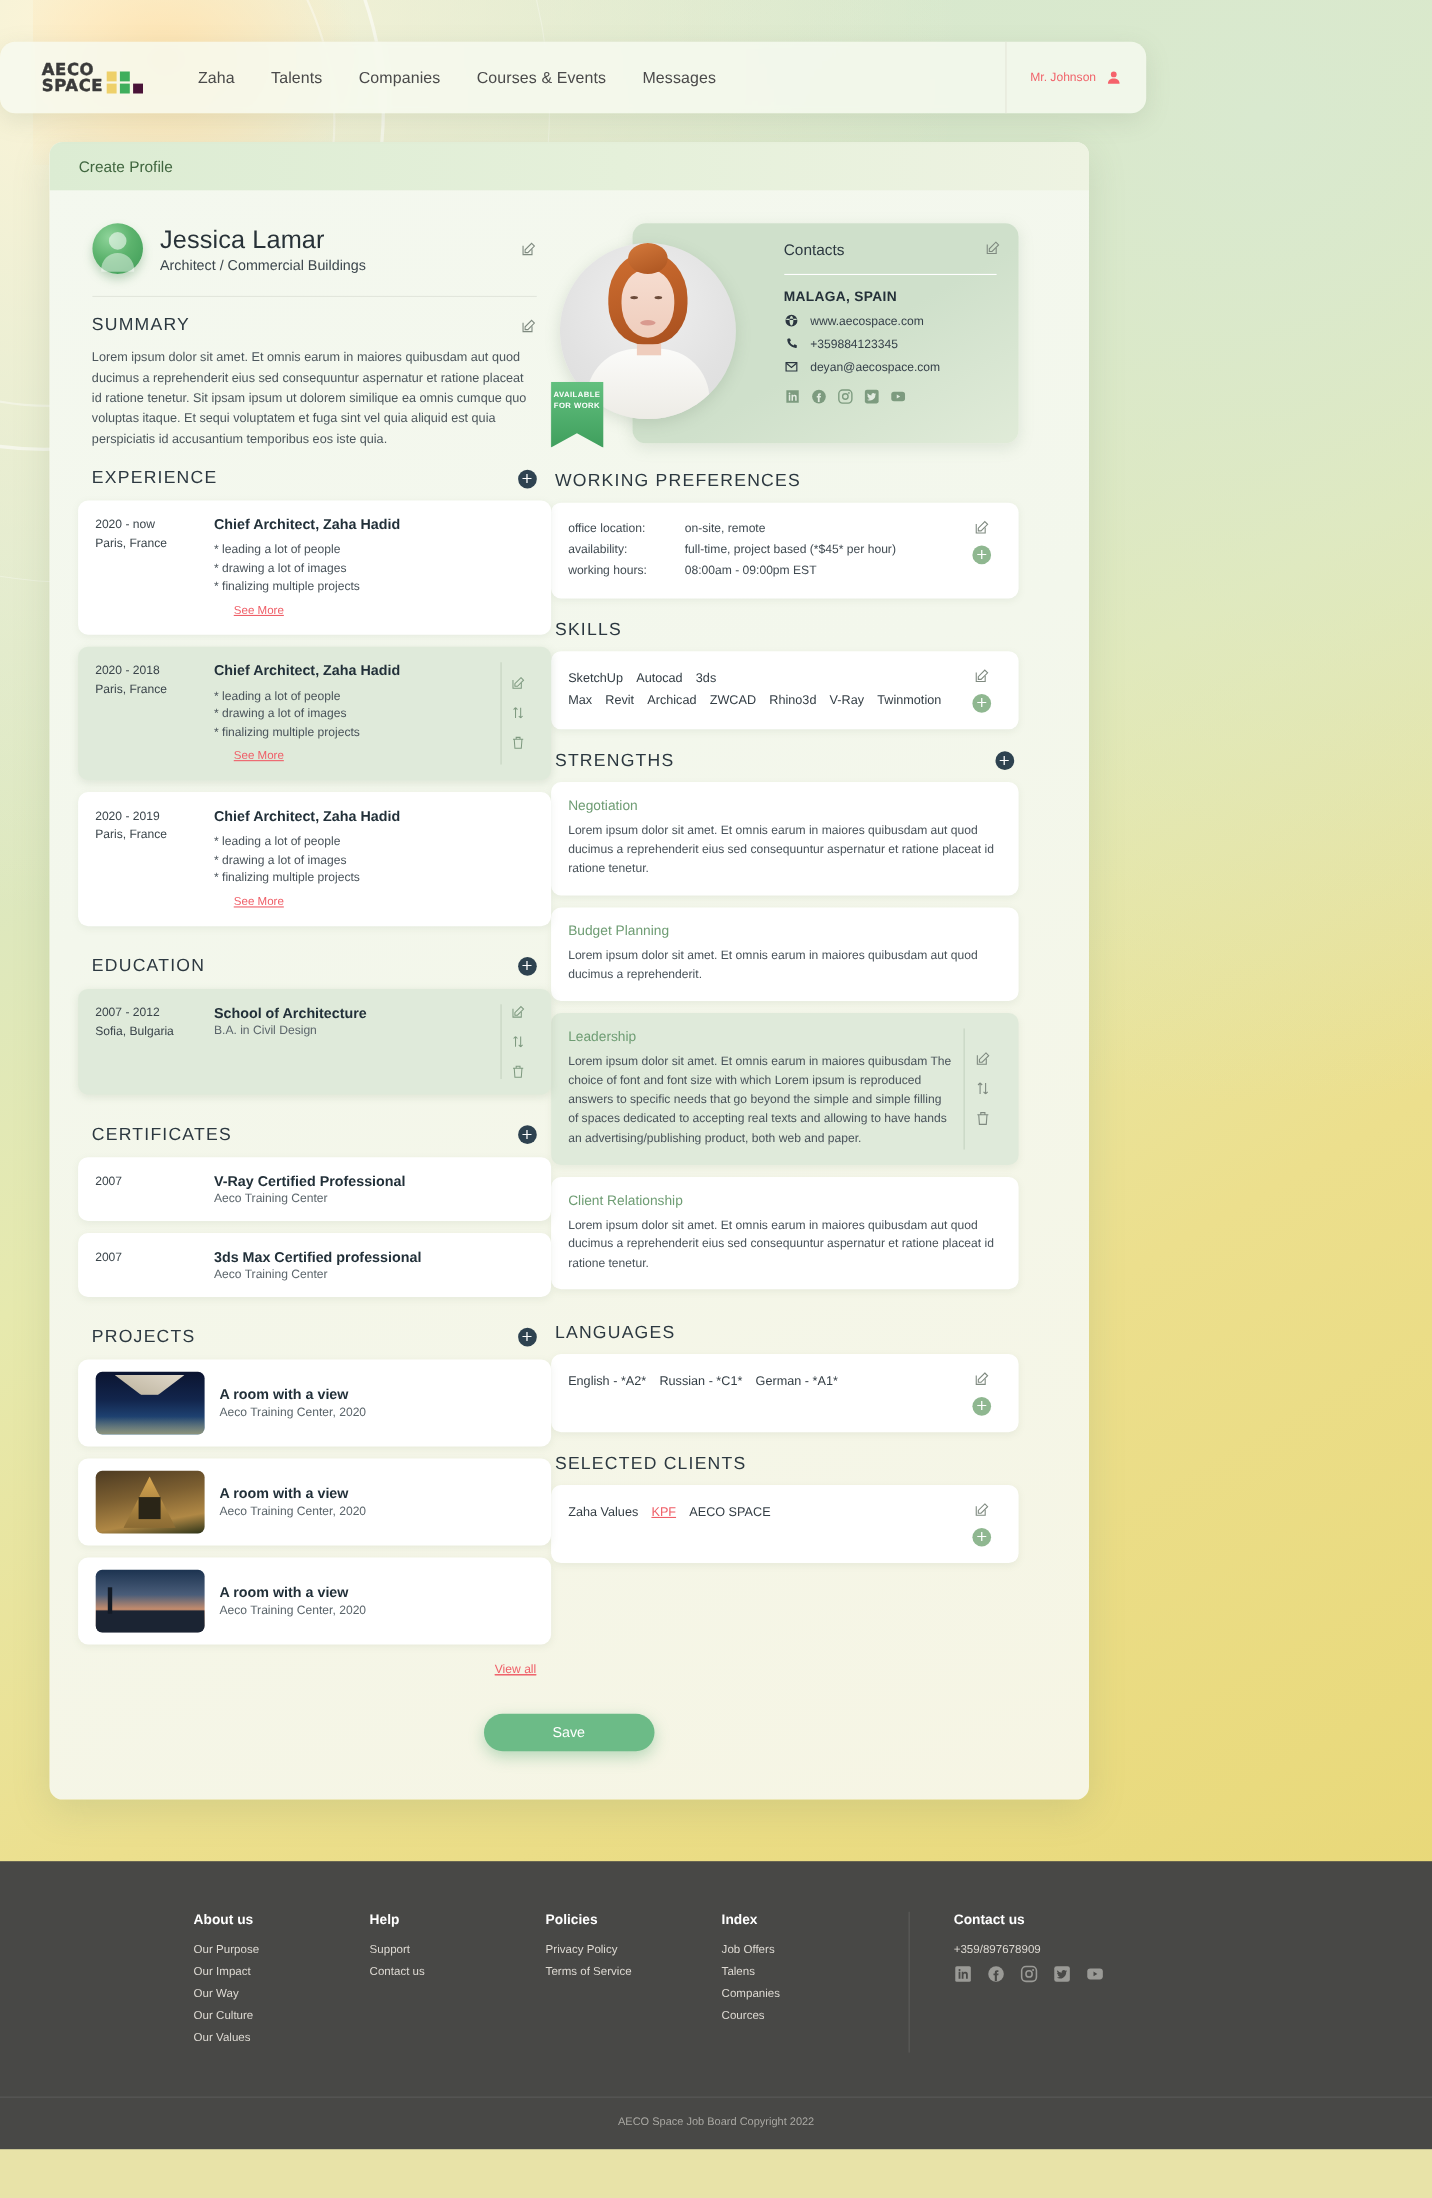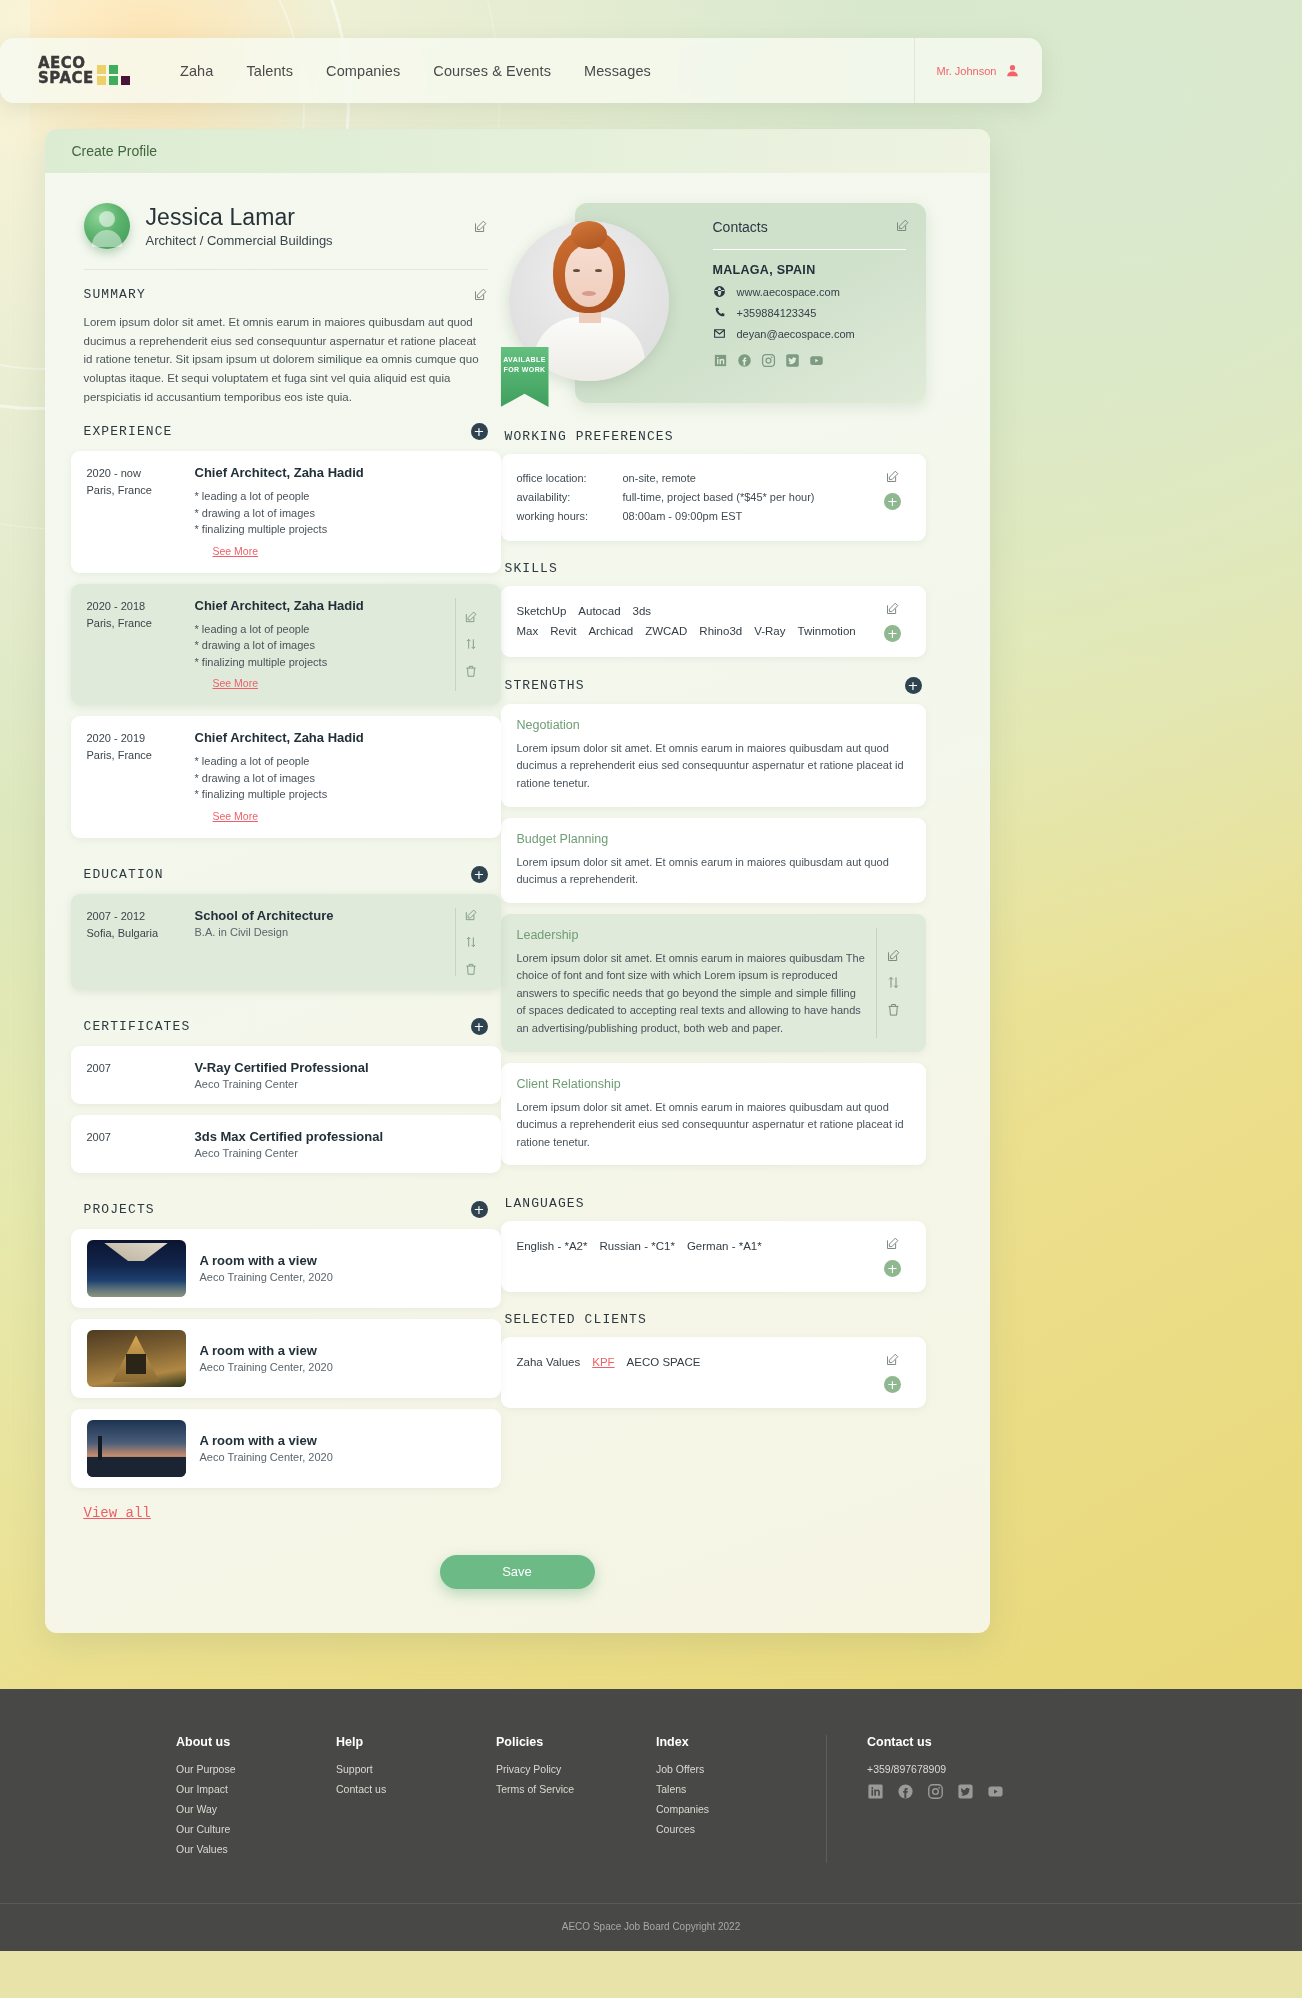--- a/index.html
+++ b/index.html
@@ -112,21 +112,21 @@
   .name-block { flex: 1; }
   .p-name { font-size: 23px; color: #283238; font-weight: 400; letter-spacing:.1px;}
   .p-role { font-size: 13px; color: #3c464d; margin-top: 2px; }
 
   .icon-btn { cursor: pointer; line-height: 0; }
   .ic { width: 15px; height: 15px; stroke: #7f8a80; fill: none; stroke-width: 1.6; }
 
   .divider { height:1px; background:#e2e6dc; margin: 20px 13px 0; }
 
   .sec-label {
-    font-size: 13px; letter-spacing: 1.1px; color: #2c3840; font-weight: 400; font-family: Liberation Mono, monospace;
+    font-size: 16px; letter-spacing: 1.1px; color: #2c3840; font-weight: 400;
   }
   .sec-row {
     display:flex; align-items:center; justify-content:space-between;
     padding: 17px 13px 11px;
   }
 
   .summary-text { font-size: 11.5px; color: #4c565c; line-height: 1.62; padding: 0 13px; }
 
   
   .plus-dark, .plus-green {
@@ -177,22 +177,22 @@
       background: linear-gradient(0deg, rgba(210,180,110,.55), rgba(20,40,80,0));}
   .th2 { background: linear-gradient(170deg,#4d3b22 0%,#7c5f31 40%,#b08845 75%,#2c3318 100%); position:relative;}
   .th2::before{content:"";position:absolute;left:26%;top:10%;width:48%;height:82%;
       background: linear-gradient(180deg,#d8a751,#8a6a33); clip-path: polygon(50% 0,100% 100%,0 100%);}
   .th2::after{content:"";position:absolute;left:40%;top:42%;width:20%;height:36%;background:#2a2517;}
   .th3 { background: linear-gradient(180deg,#1c3350 0%,#4a5d79 40%,#c08a6d 62%,#2b3140 100%); position:relative;}
   .th3::before{content:"";position:absolute;left:0;bottom:0;width:100%;height:34%;background:#1b2433;}
   .th3::after{content:"";position:absolute;left:12%;bottom:30%;width:4px;height:42%;background:#121a26;}
 
   .view-all {
-    padding: 6px 13px 0;
-    font-size: 14px; color:#ef5f68; text-decoration: underline; cursor:pointer;font-family:Liberation Mono, monospace;
+    text-align:right; padding: 6px 13px 0;
+    font-size: 11px; color:#ef5f68; text-decoration: underline; cursor:pointer;
   }
 
   
   .contact-zone { position: relative; height: 212px; }
   .contact-card {
     position:absolute; left: 74px; top: 6px; right: 0;
     background: linear-gradient(150deg,#cfe0cb 0%, #cfe0cb 55%, #e0ebd8 100%);
     border-radius: 12px; height: 200px;
     box-shadow: 0 4px 14px rgba(120,150,120,.18);
   }

